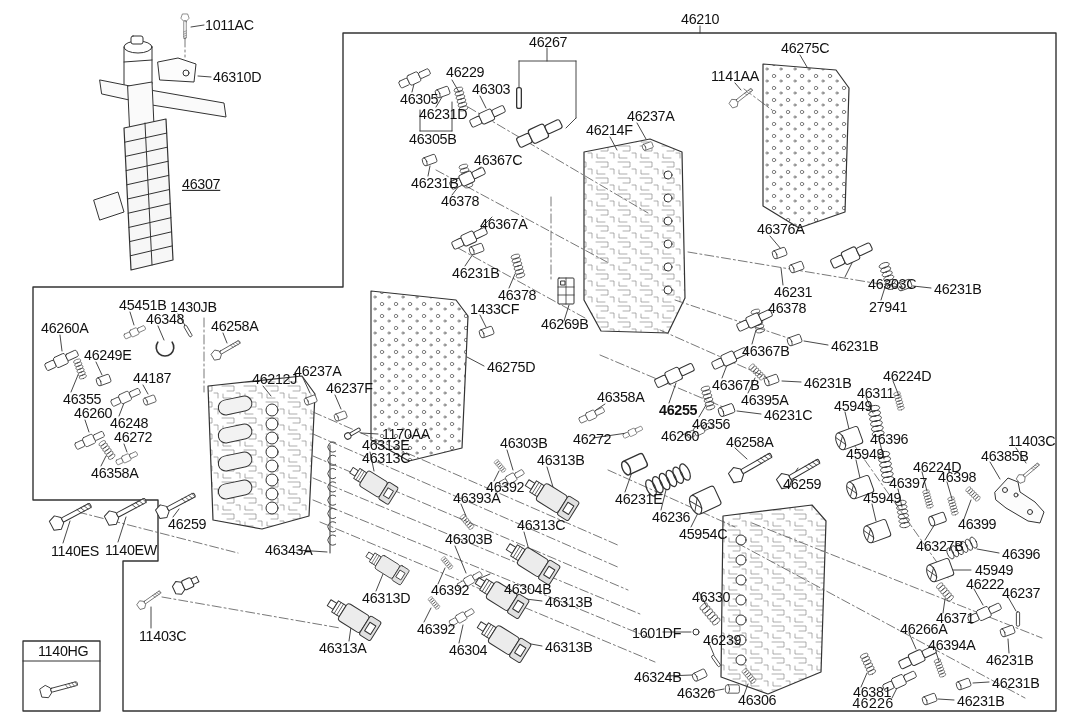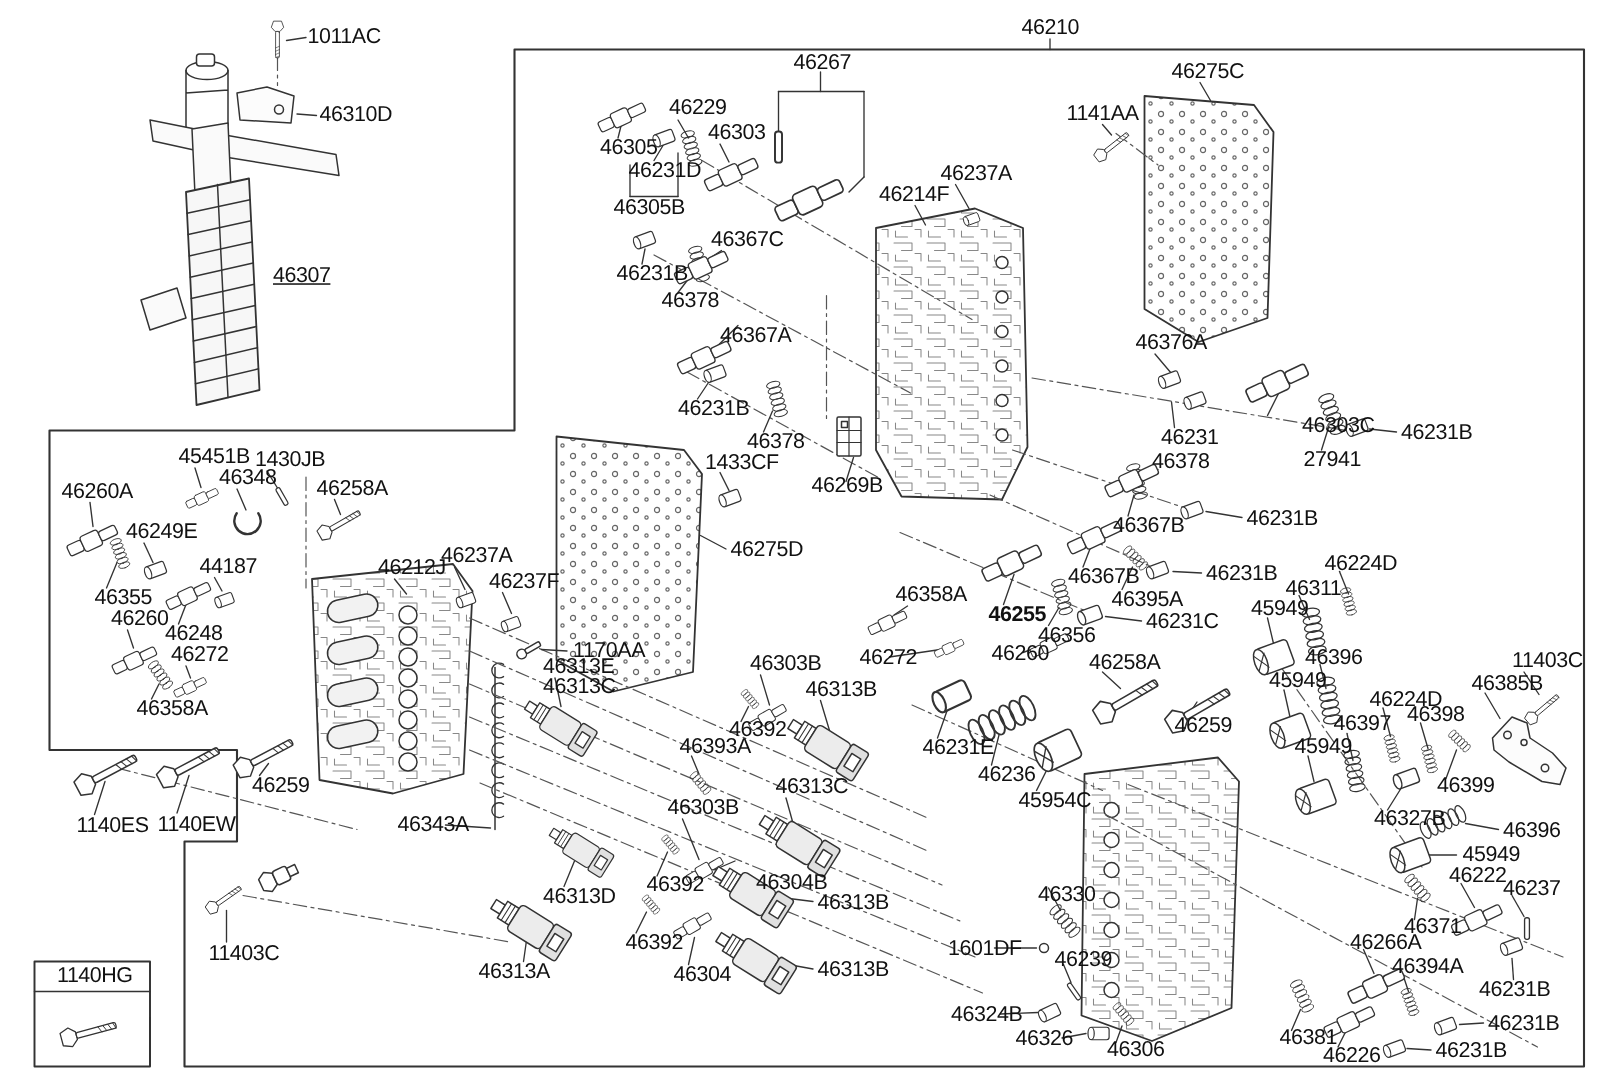--- a/index.html
+++ b/index.html
@@ -522,21 +522,21 @@
       <div class="plbl" style="left: 975px; top: 570px;">45949</div>
       <div class="plbl" style="left: 966px; top: 584px;">46222</div>
       <div class="plbl" style="left: 1002px; top: 593px;">46237</div>
       <div class="plbl" style="left: 936px; top: 618px;">46371</div>
       <div class="plbl" style="left: 900px; top: 629px;">46266A</div>
       <div class="plbl" style="left: 928px; top: 645px;">46394A</div>
       <div class="plbl" style="left: 986px; top: 660px;">46231B</div>
       <div class="plbl" style="left: 992px; top: 683px;">46231B</div>
       <div class="plbl" style="left: 957px; top: 701px;">46231B</div>
       <div class="plbl" style="left: 853px; top: 692px;">46381</div>
-      <div class="plbl" style="left: 882px; top: 704px;">46226</div>
+      <div class="plbl" style="left: 852px; top: 704px; font-family: Liberation Mono, monospace;">46226</div>
       <div class="plbl" style="left: 692px; top: 597px;">46330</div>
       <div class="plbl" style="left: 632px; top: 633px;">1601DF</div>
       <div class="plbl" style="left: 703px; top: 640px;">46239</div>
       <div class="plbl" style="left: 634px; top: 677px;">46324B</div>
       <div class="plbl" style="left: 677px; top: 693px;">46326</div>
       <div class="plbl" style="left: 738px; top: 700px;">46306</div>
       <div class="plbl" style="left: 38px; top: 651px;">1140HG</div>
     </div>
 </div>
 

